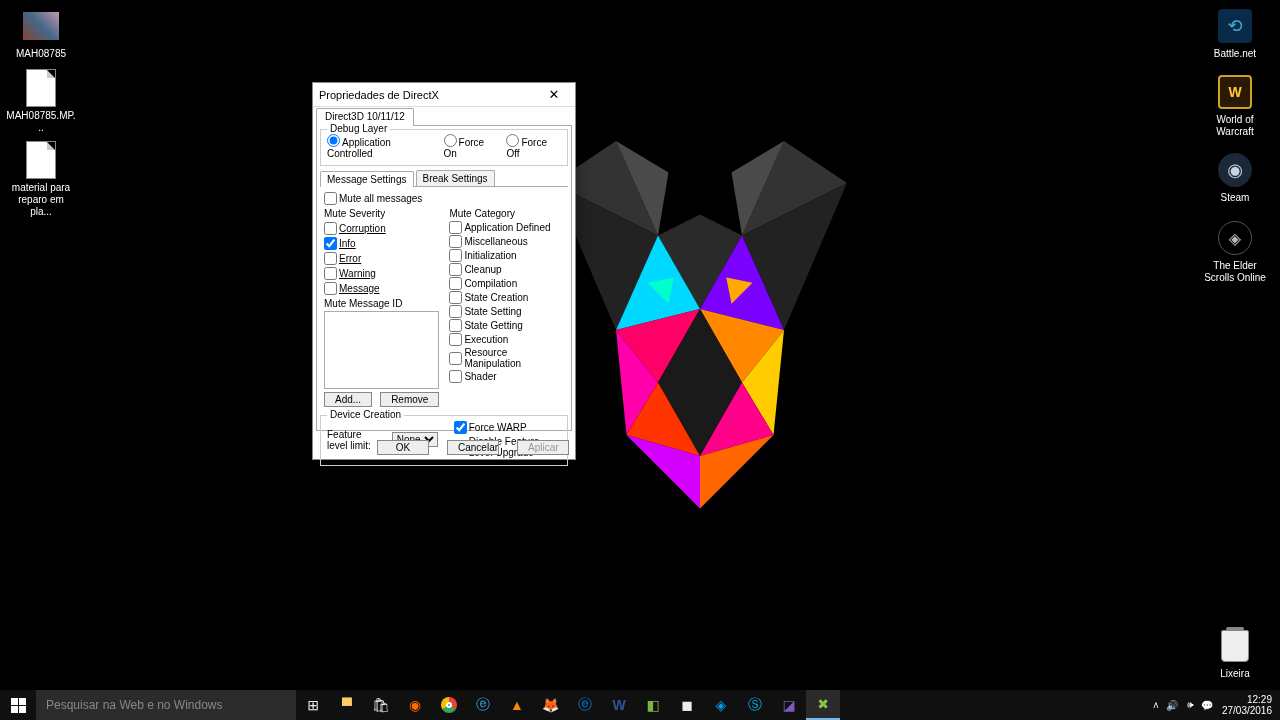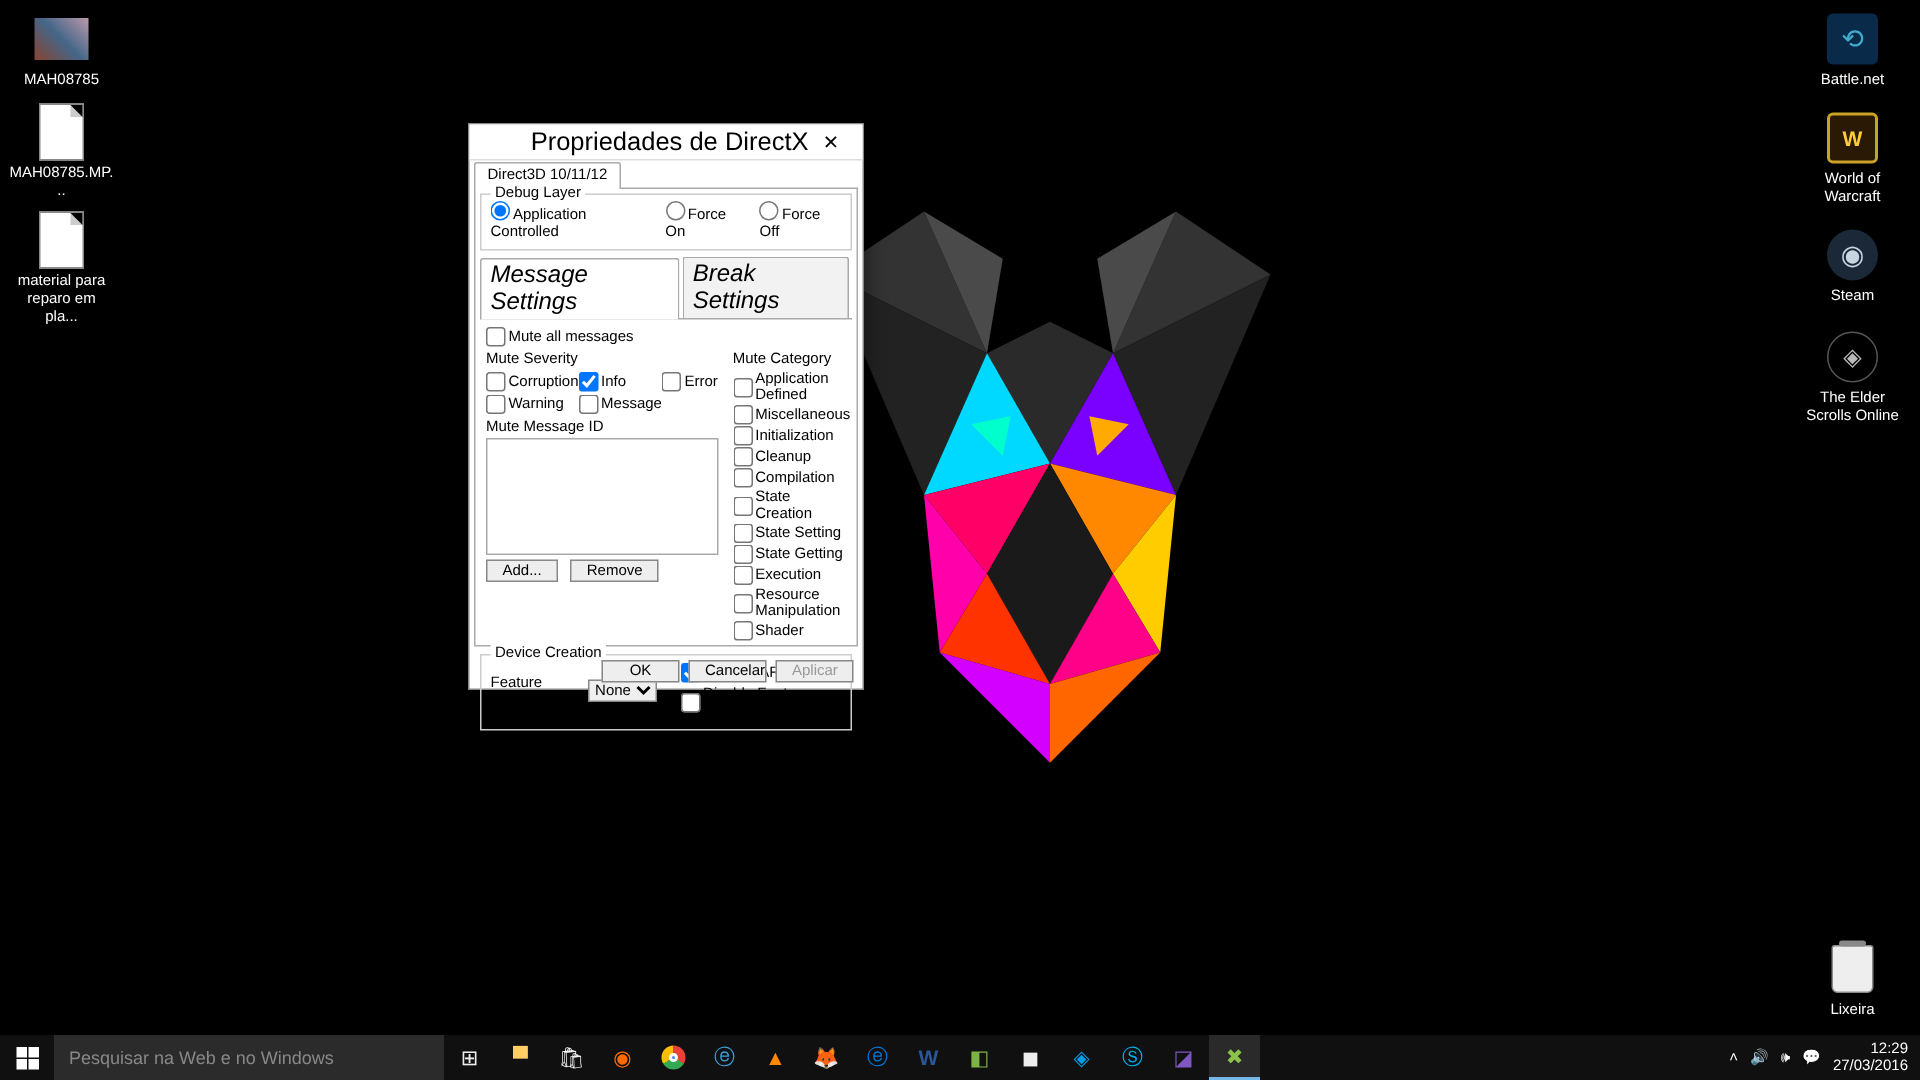--- a/index.html
+++ b/index.html
@@ -28,45 +28,45 @@
 
 
 .dialog {
   position: absolute; left: 312px; top: 82px;
   width: 264px; height: 378px;
   background: #fff; border: 1px solid #888;
   box-shadow: 2px 2px 12px rgba(0,0,0,.4);
   color: #000;
 }
 .titlebar { height: 24px; display:flex; align-items:center; padding: 0 6px; background:#fff; border-bottom:1px solid #ddd; }
-.titlebar .t { flex:1; font-size:17px;text-align:right; }
+.titlebar .t { flex:1; font-size:11px; }
 .titlebar .close { width:30px; height:20px; display:flex; align-items:center; justify-content:center; cursor:pointer; font-size:13px; }
 .tabstrip { height:18px; display:flex; padding-left:3px; }
 .tab { padding:2px 8px 0; border:1px solid #aaa; border-bottom:none; background:#fff; font-size:10px; position:relative; top:1px; border-radius:2px 2px 0 0;}
 .tabbody { border:1px solid #aaa; margin:0 3px 3px; padding:3px; height: calc(100% - 70px); }
 .group { border:1px solid #ccc; padding:4px 6px 6px; margin-bottom:4px; position:relative; }
 .group .legend { position:absolute; top:-7px; left:6px; background:#fff; padding:0 3px; font-size:10px; }
 .row { display:flex; align-items:center; gap:8px; font-size:10px; }
 .btn { border:1px solid #888; background:#eee; padding:1px 10px; font-size:10px; cursor:pointer; }
 .btn.focus { border:1px solid #0078d7; outline:1px dotted #000; outline-offset:-3px; background:#e5f1fb;}
 .btn.disabled { color:#999; }
 input[type=radio], input[type=checkbox] { margin-right:2px; vertical-align:-1px; }
 .subtabs { display:flex; border-bottom:1px solid #aaa; margin-top:4px; }
-.subtab { padding:2px 6px; border:1px solid #aaa; border-bottom:none; font-size:16px; background:#fff; margin-right:2px; border-radius:2px 2px 0 0;font-style:italic; }
+.subtab { padding:2px 6px; border:1px solid #aaa; border-bottom:none; font-size:10px; background:#fff; margin-right:2px; border-radius:2px 2px 0 0; }
 .subtab.active { background:#fff; position:relative; top:1px; }
 .subtab.inactive { background:#f2f2f2; }
 .msgbody { padding:4px; font-size:10px; }
 .cols { display:flex; gap:10px; }
 .col { flex:1; }
 .col .h { margin:2px 0; }
 .listbox { border:1px solid #aaa; height:78px; background:#fff; }
 .btnrow { display:flex; gap:8px; margin-top:3px; }
 select { font-size:10px; border:1px solid #888; }
 .cbline { display:flex; align-items:center; margin:1px 0; }
-.footer { position:absolute; bottom:4px; right:6px; display:flex; gap:6px; }
+.footer { position:absolute; bottom:4px; right:6px; display:flex; gap:18px; }
 .footer .btn { width:52px; text-align:center; }
 
 
 .taskbar { position:absolute; bottom:0; left:0; width:1280px; height:30px; background:#101010; display:flex; align-items:center; }
 .start { width:36px; height:30px; display:flex; align-items:center; justify-content:center; cursor:pointer; }
 .winlogo { width:15px; height:15px; display:grid; grid-template-columns:1fr 1fr; grid-template-rows:1fr 1fr; gap:1px; }
 .winlogo span { background:#fff; }
 .search { width:260px; height:30px; background:#2b2b2b; color:#888; display:flex; align-items:center; padding:0 10px; font-size:12px; }
 .tbicon { width:34px; height:30px; display:flex; align-items:center; justify-content:center; cursor:pointer; color:#eee; font-size:14px; }
 .tbicon.active { border-bottom:2px solid #76b9ed; background:#2a2a2a; }
@@ -181,21 +181,21 @@
       <div class="subtab inactive">Break Settings</div>
     </div>
     <div class="msgbody">
       <label class="cbline">
           <input type="checkbox" style="">
           <span>Mute all messages</span>
         </label>
       <div class="cols">
         <div class="col" style="flex:0 0 110px">
           <div class="h">Mute Severity</div>
-          <div style="display:grid;grid-template-columns:1fr 1fr 1fr 1fr;">
+          <div style="display:grid;grid-template-columns:1fr;text-decoration:underline;">
             <label class="cbline">
                 <input type="checkbox" style="">
                 <span>Corruption</span>
               </label>
             <label class="cbline">
                 <input type="checkbox" checked="" style="">
                 <span>Info</span>
               </label>
             <label class="cbline">
                 <input type="checkbox" style="">

